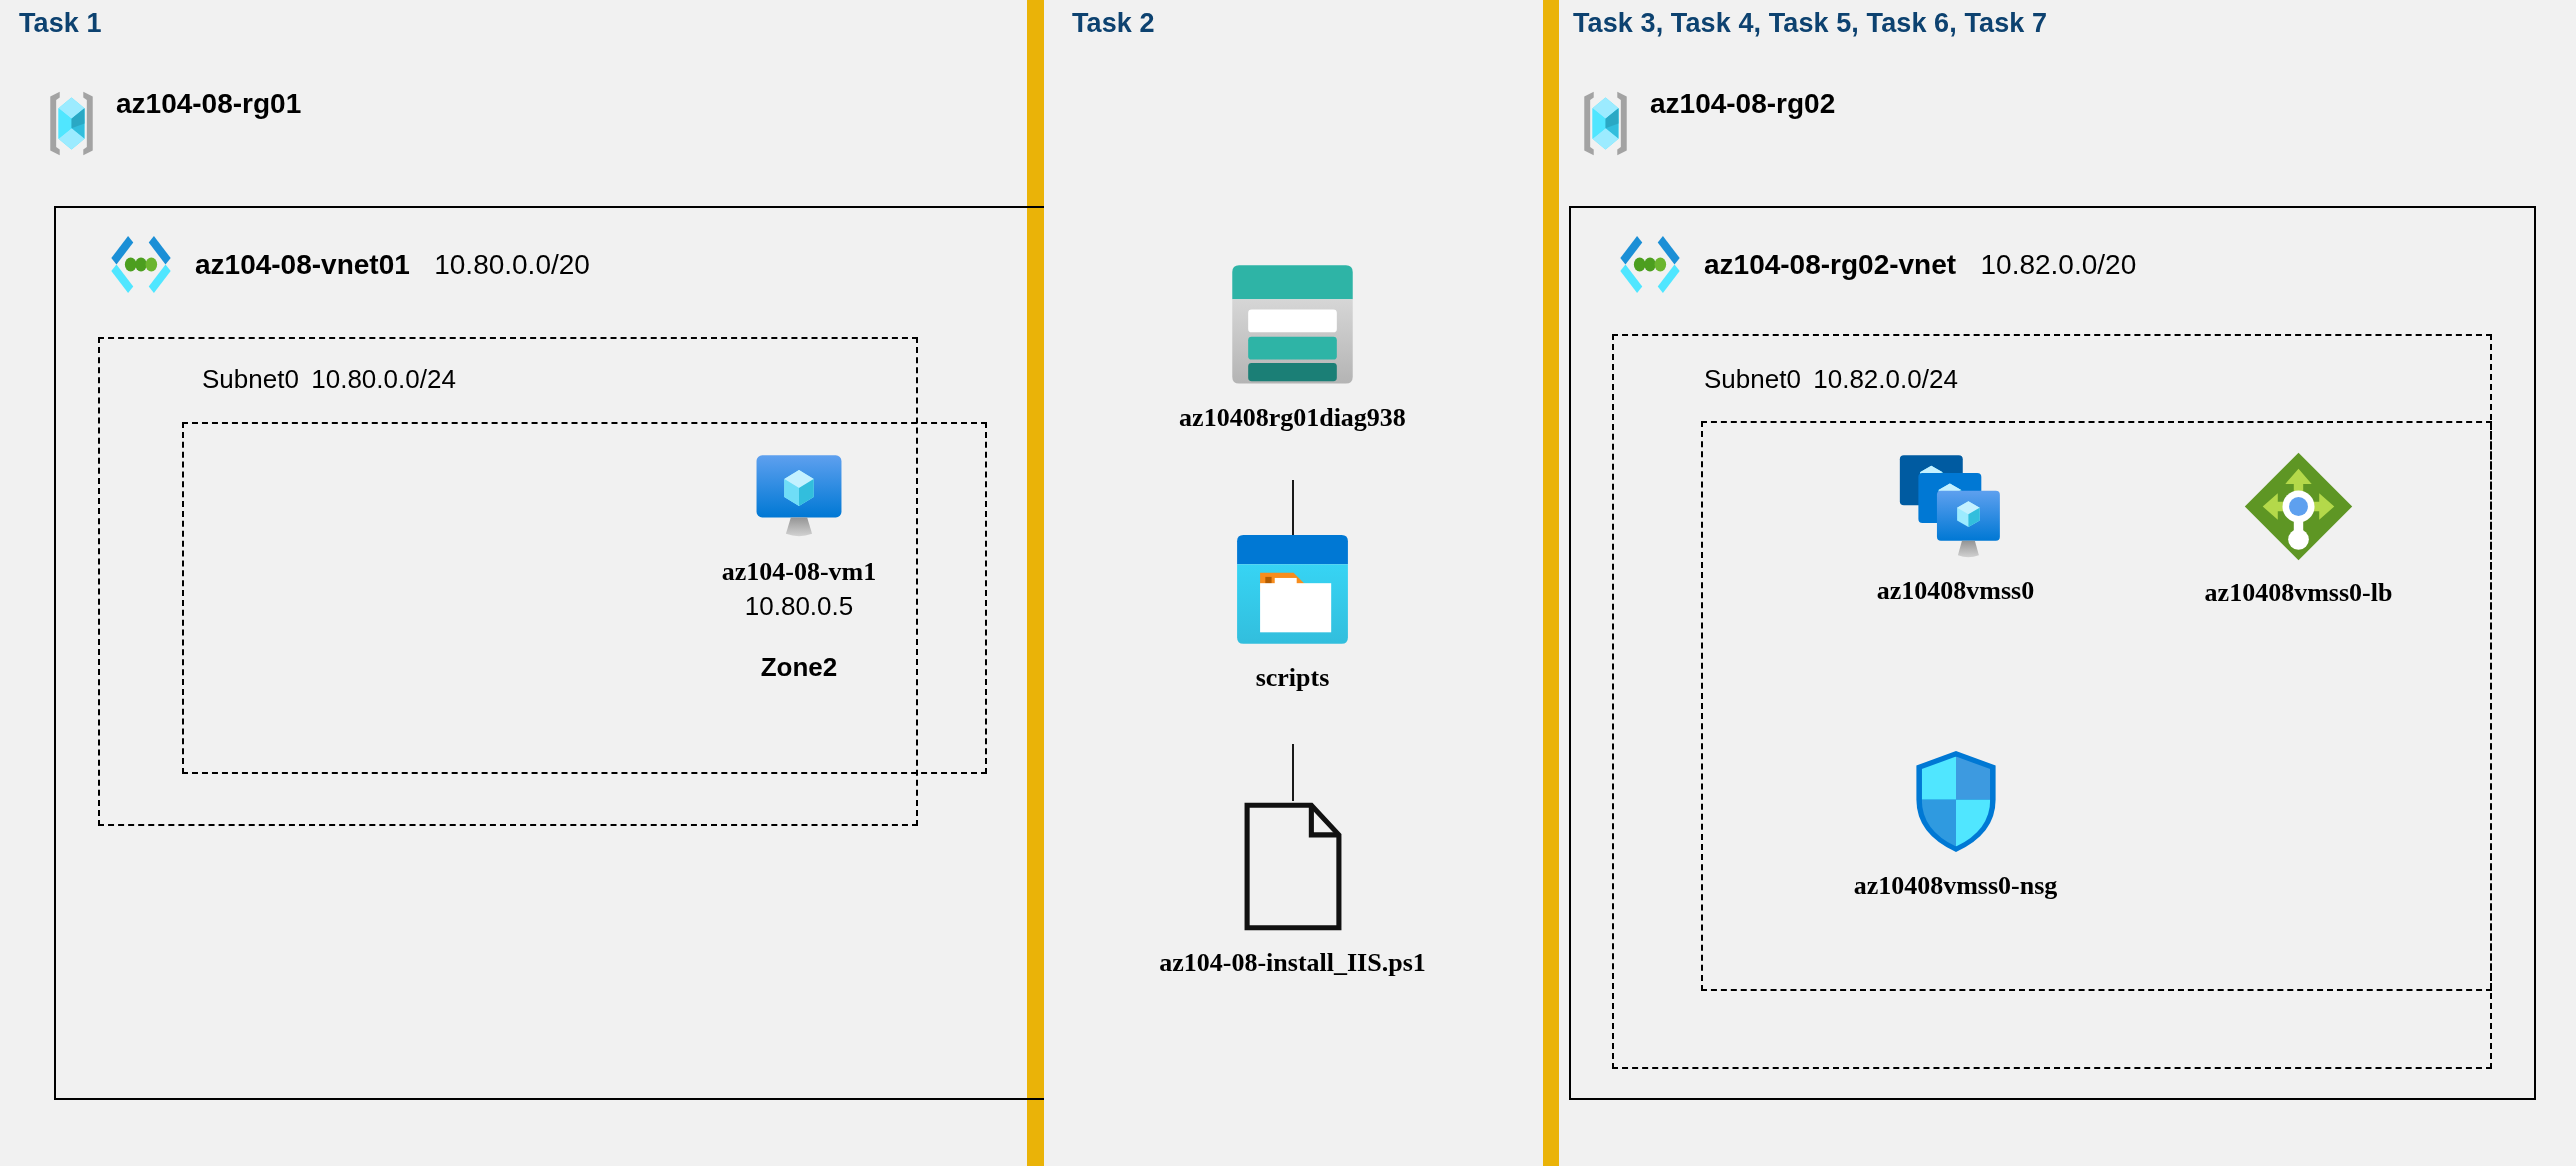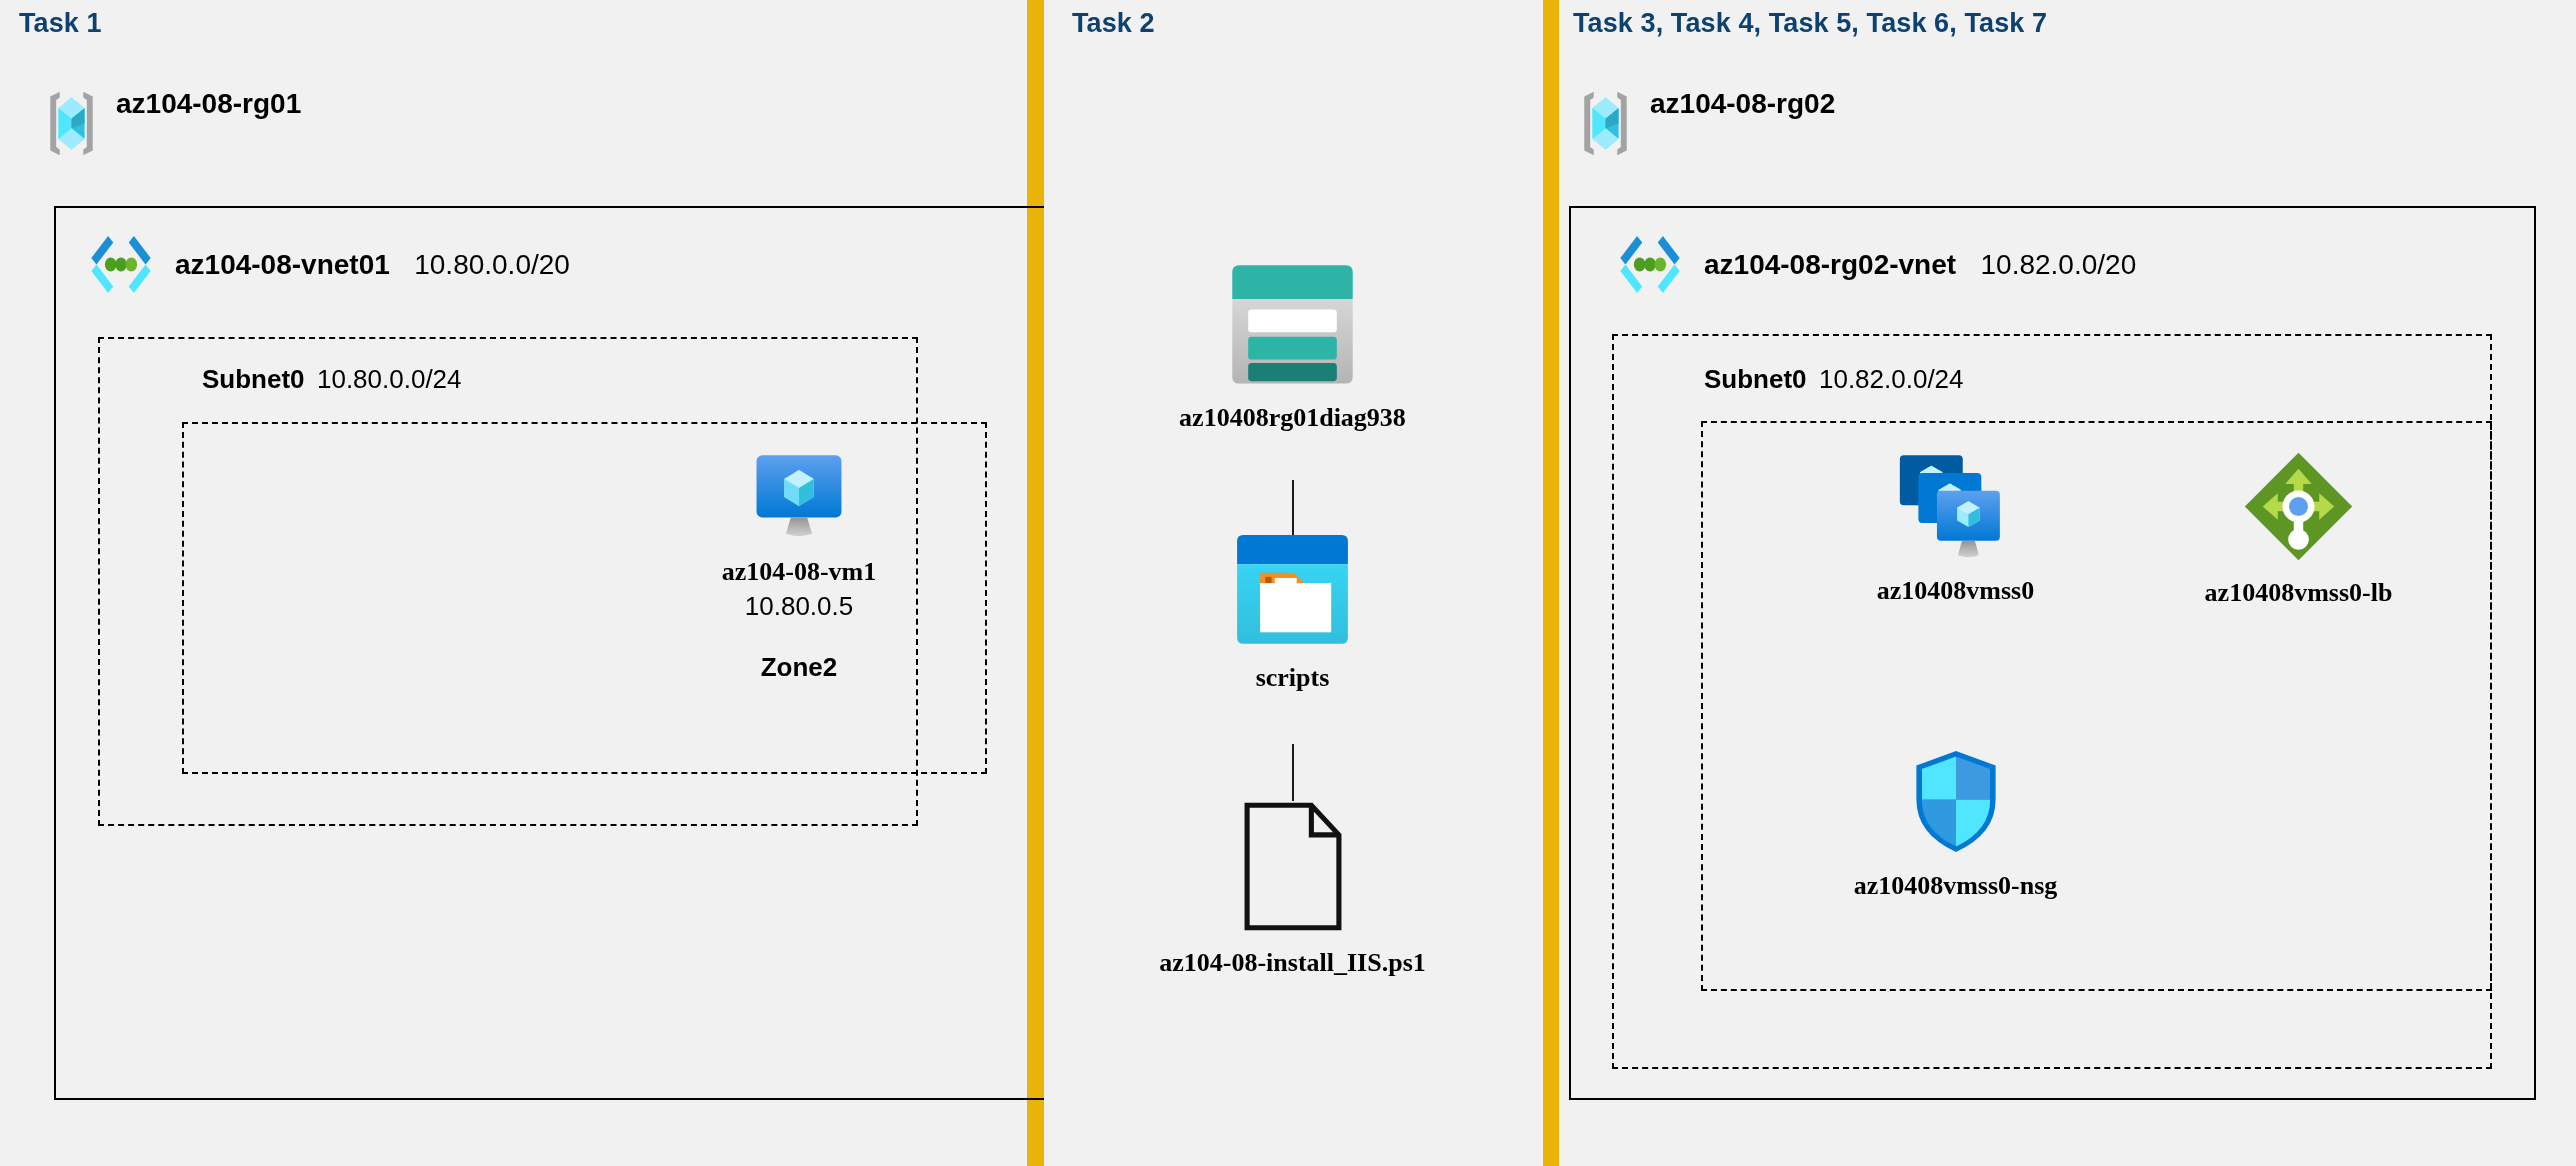--- a/index.html
+++ b/index.html
@@ -32,21 +32,21 @@
 
   
   .vnet-box{position:absolute;border:2.7px solid #000000;background:transparent;}
   .vnet-head{position:absolute;display:flex;align-items:center;gap:15px;white-space:nowrap;}
   .vnet-name{font-size:28px;font-weight:bold;color:#000;}
   .vnet-cidr{font-size:28px;font-weight:normal;color:#000;margin-left:9.4px;}
 
   
   .subnet-box{position:absolute;border:2.7px dashed #000000;background:transparent;}
   .subnet-head{position:absolute;white-space:nowrap;}
-  .subnet-name{font-size:26px;font-weight:bold;color:#000;}
+  .subnet-name{font-size:26px;font-weight:normal;color:#000;}
   .subnet-cidr{font-size:26px;font-weight:normal;color:#000;margin-left:9.4px;}
   .inner-box{position:absolute;border:2.7px dashed #000000;background:transparent;}
 
   
   .node{position:absolute;display:flex;flex-direction:column;align-items:center;}
   .node .icon-wrap{display:flex;align-items:center;justify-content:center;}
   .node .nm{font-size:26px;font-weight:bold;color:#000;margin-top:15px;white-space:nowrap;text-align:center;font-family:Liberation Serif, serif;}
   .node .ip{font-size:26px;font-weight:normal;color:#000;margin-top:4px;white-space:nowrap;text-align:center;}
   .node .zone{font-size:26px;font-weight:bold;color:#000;margin-top:30px;white-space:nowrap;text-align:center;}
 
@@ -188,21 +188,21 @@
   <div class="task-title" style="left:19px;top:8px;">Task 1</div>
 
   <div class="rg-header" style="left:42px;top:88px;">
     <svg width="59" height="71" viewBox="0 0 88 106">
         <use href="#ic-rg"></use>
       </svg>
     <span class="rg-label">az104-08-rg01</span>
   </div>
 
   <div class="vnet-box" style="left:54px;top:206px;width:1463px;height:890px;"></div>
-  <div class="vnet-head" style="left:82px;top:232px;align-items:center;">
+  <div class="vnet-head" style="left:102px;top:232px;align-items:center;">
     <svg width="78" height="65" viewBox="0 0 116 96">
         <use href="#ic-vnet"></use>
       </svg>
     <span class="vnet-name">az104-08-vnet01</span>
     <span class="vnet-cidr">10.80.0.0/20</span>
   </div>
 
   <div class="subnet-box" style="left:98px;top:337px;width:816px;height:485px;"></div>
   <div class="subnet-head" style="left:202px;top:364px;">
     <span class="subnet-name">Subnet0</span>

